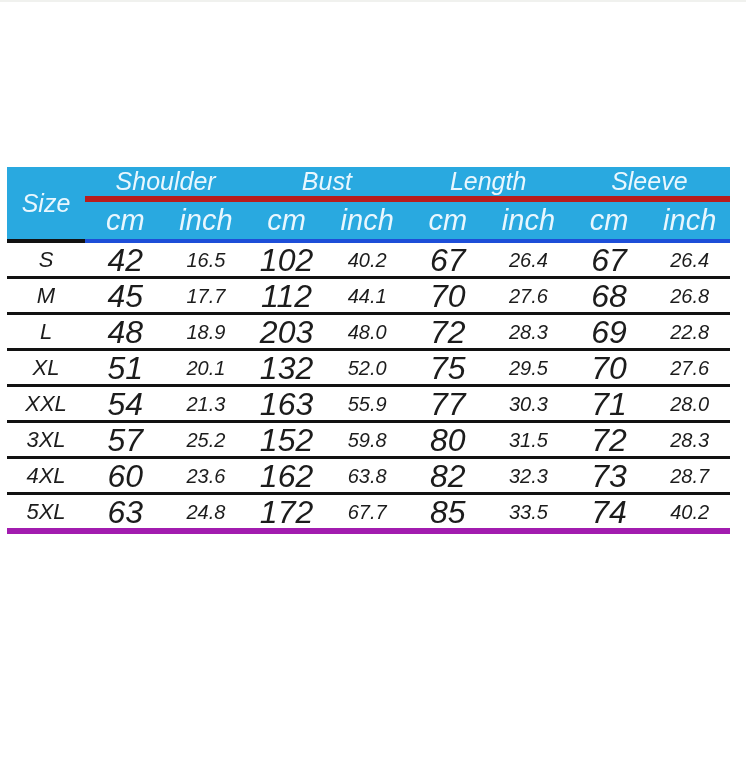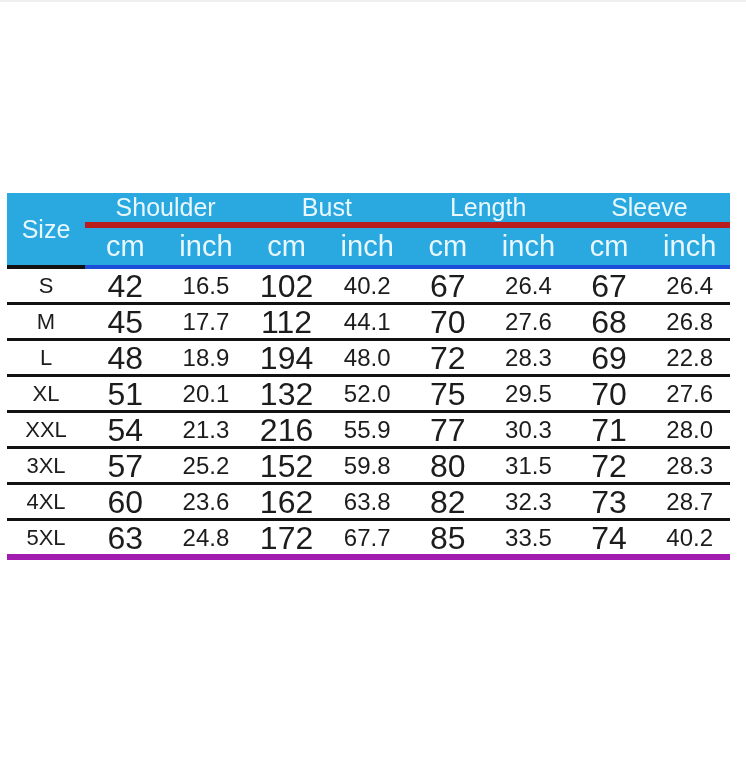--- a/index.html
+++ b/index.html
@@ -14,24 +14,25 @@
   }
   .top-artifact {
     position: absolute;
     top: 0; left: 0;
     width: 746px; height: 2px;
     background: #f0f1ee;
   }
   table.size-chart {
     position: absolute;
     left: 7px;
-    top: 193px;
+    top: 167px;
     width: 723px;
     border-collapse: collapse;
     table-layout: fixed;
+    font-style: italic;
   }
   col.col-size { width: 78px; }
 
   thead th {
     background: #29A9E0;
     color: #E9F7FE;
     font-weight: normal;
     text-align: center;
     vertical-align: middle;
     padding: 0;
@@ -57,21 +58,21 @@
     padding: 0;
     height: 33px;
     color: #1C1C1C;
     border-bottom: 3px solid #121212;
     background: #ffffff;
     line-height: 1;
   }
   tbody tr:last-child td { border-bottom: 6px solid #a21caf; }
   td.size-td  { font-size: 22px; }
   td.cm-td    { font-size: 32px; }
-  td.inch-td  { font-size: 24px; text-align: center; }
+  td.inch-td  { font-size: 20px; text-align: center; }
 </style>
 </head>
 <body>
 
 <div class="top-artifact"></div>
 
 <table class="size-chart">
   <colgroup>
     <col class="col-size">
     <col>
@@ -122,21 +123,21 @@
       <td class="inch-td">44.1</td>
       <td class="cm-td">70</td>
       <td class="inch-td">27.6</td>
       <td class="cm-td">68</td>
       <td class="inch-td">26.8</td>
     </tr>
     <tr>
       <td class="size-td">L</td>
       <td class="cm-td">48</td>
       <td class="inch-td">18.9</td>
-      <td class="cm-td">194</td>
+      <td class="cm-td">203</td>
       <td class="inch-td">48.0</td>
       <td class="cm-td">72</td>
       <td class="inch-td">28.3</td>
       <td class="cm-td">69</td>
       <td class="inch-td">22.8</td>
     </tr>
     <tr>
       <td class="size-td">XL</td>
       <td class="cm-td">51</td>
       <td class="inch-td">20.1</td>
@@ -144,21 +145,21 @@
       <td class="inch-td">52.0</td>
       <td class="cm-td">75</td>
       <td class="inch-td">29.5</td>
       <td class="cm-td">70</td>
       <td class="inch-td">27.6</td>
     </tr>
     <tr>
       <td class="size-td">XXL</td>
       <td class="cm-td">54</td>
       <td class="inch-td">21.3</td>
-      <td class="cm-td">216</td>
+      <td class="cm-td">163</td>
       <td class="inch-td">55.9</td>
       <td class="cm-td">77</td>
       <td class="inch-td">30.3</td>
       <td class="cm-td">71</td>
       <td class="inch-td">28.0</td>
     </tr>
     <tr>
       <td class="size-td">3XL</td>
       <td class="cm-td">57</td>
       <td class="inch-td">25.2</td>

